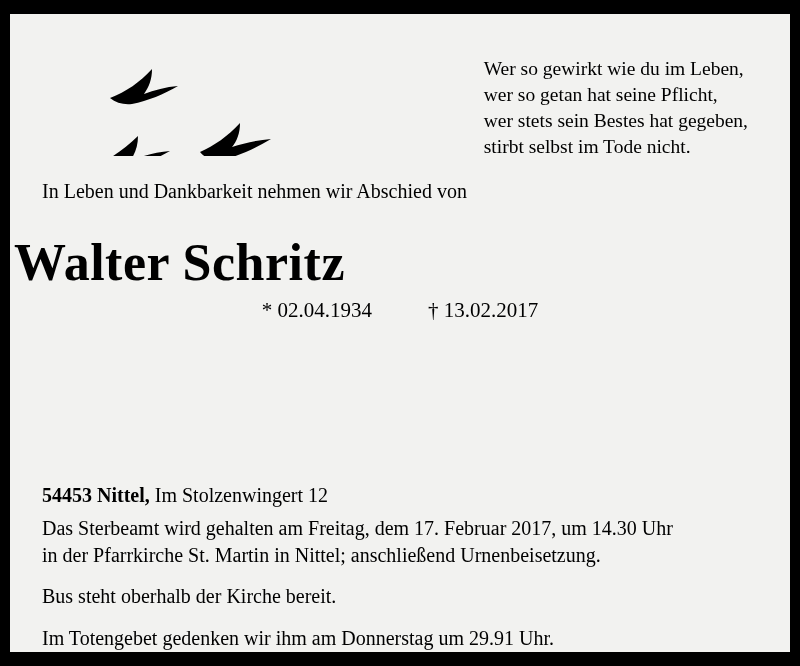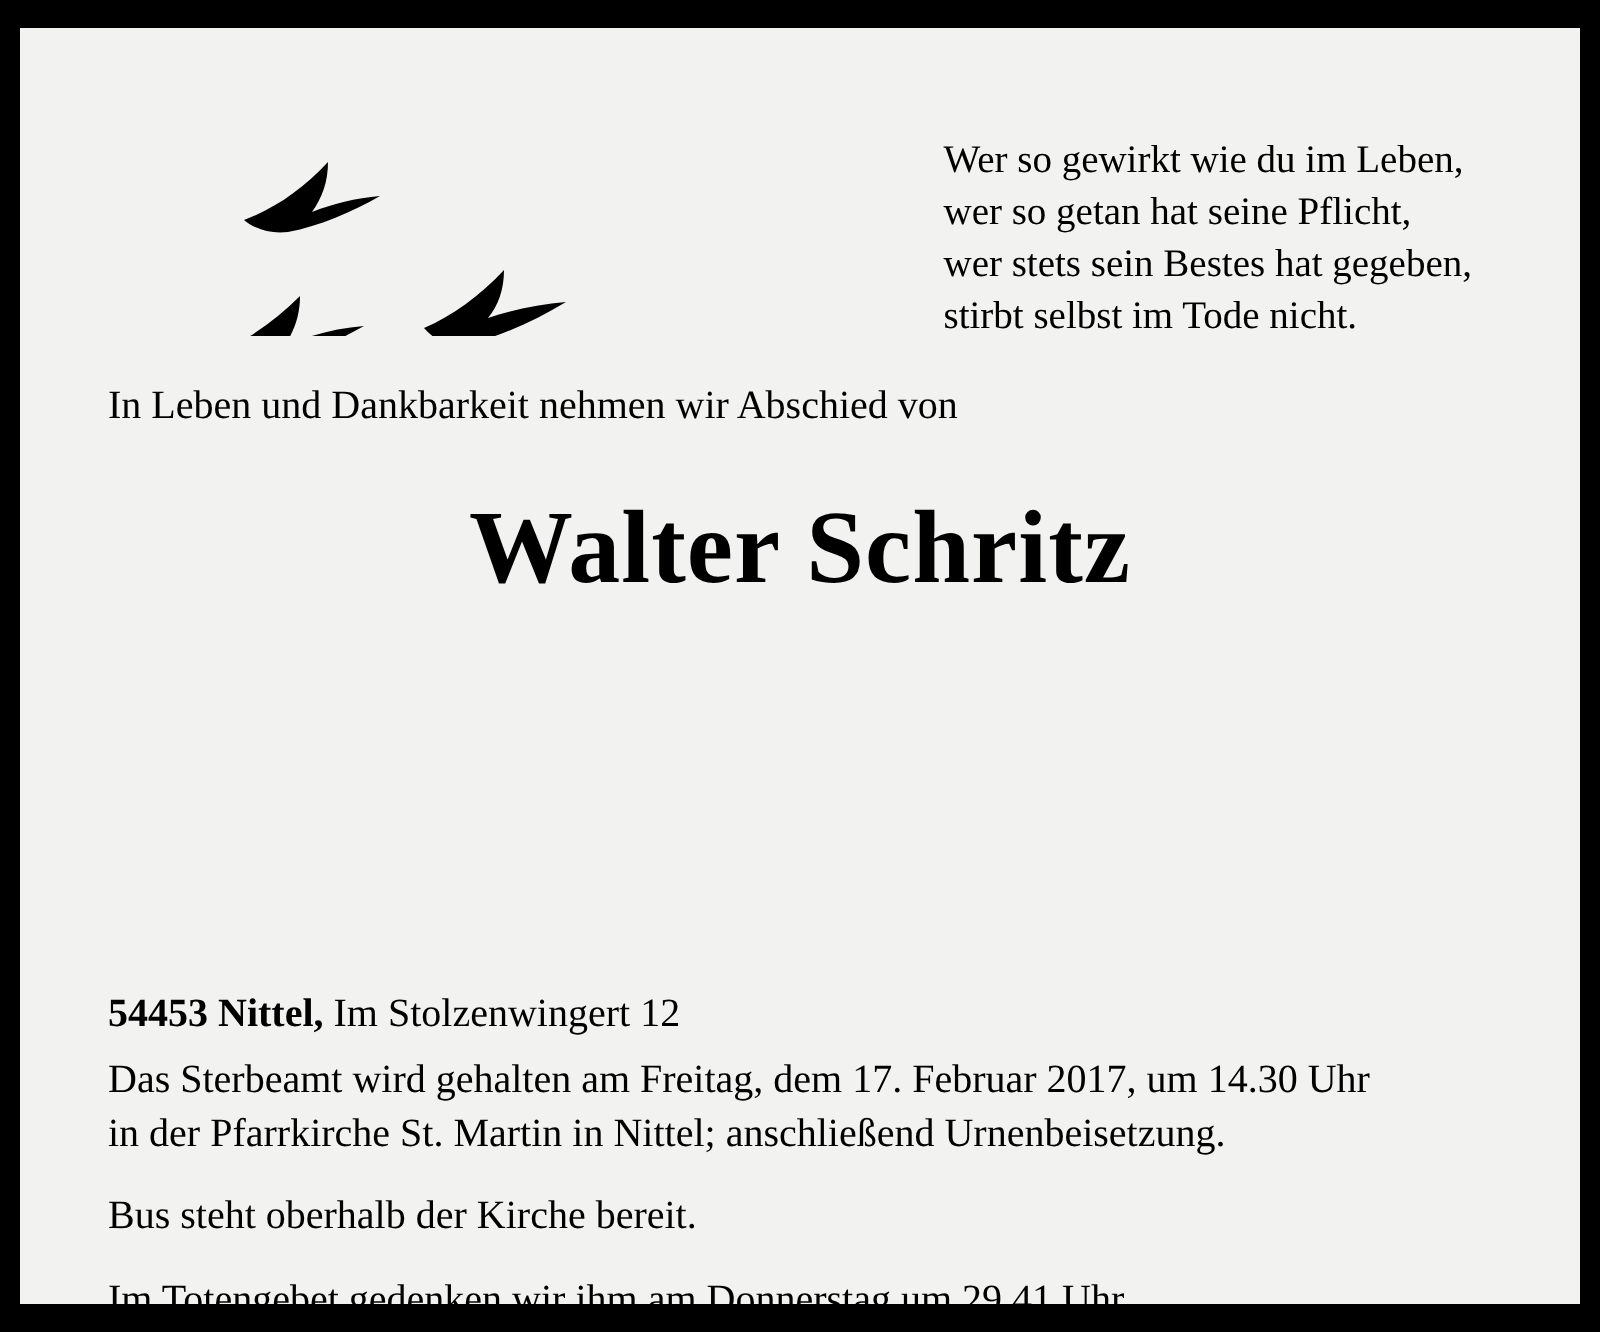--- a/index.html
+++ b/index.html
@@ -16,21 +16,21 @@
   .obituary {
     position: relative;
     box-sizing: border-box;
     width: 800px;
     height: 666px;
     background: #f2f2f0;
     border-top: 14px solid #000000;
     border-bottom: 14px solid #000000;
     border-left: 10px solid #000000;
     border-right: 10px solid #000000;
-    padding: 16px;
+    padding: 4px;
     overflow: hidden;
   }
   .inner {
     position: relative;
     width: 100%;
     height: 100%;
     background: #f2f2f0;
   }
 
   
@@ -59,21 +59,20 @@
     top: 160px;
     font-size: 20px;
     line-height: 1.3;
   }
 
   .name {
     position: absolute;
     left: 0;
     right: 0;
     top: 215px;
-    text-align: center;
     font-size: 52px;
     font-weight: bold;
     letter-spacing: 0.5px;
   }
 
   .dates {
     position: absolute;
     left: 0;
     right: 0;
     top: 280px;
@@ -129,28 +128,31 @@
 
     <div class="verse">Wer so gewirkt wie du im Leben,
 wer so getan hat seine Pflicht,
 wer stets sein Bestes hat gegeben,
 stirbt selbst im Tode nicht.</div>
 
     <div class="intro">In Leben und Dankbarkeit nehmen wir Abschied von</div>
 
     <div class="name">Walter Schritz</div>
 
+    <div class="dates">
+      <span class="birth">* 02.04.1934</span><span class="death">† 13.02.2017</span>
+    </div>
 
 
     <div class="address">
       <span class="city">54453 Nittel,</span>
       <span class="street">Im Stolzenwingert 12</span>
     </div>
 
     <div class="details">
       <p>Das Sterbeamt wird gehalten am Freitag, dem 17. Februar 2017, um 14.30 Uhr</p>
       <p>in der Pfarrkirche St. Martin in Nittel; anschließend Urnenbeisetzung.</p>
       <p class="para-gap">Bus steht oberhalb der Kirche bereit.</p>
-      <p class="para-gap">Im Totengebet gedenken wir ihm am Donnerstag um 29.41 Uhr.</p>
+      <p class="para-gap">Im Totengebet gedenken wir ihm am Donnerstag um 29.91 Uhr.</p>
     </div>
 
   </div>
 </div>
 
 </body></html>

